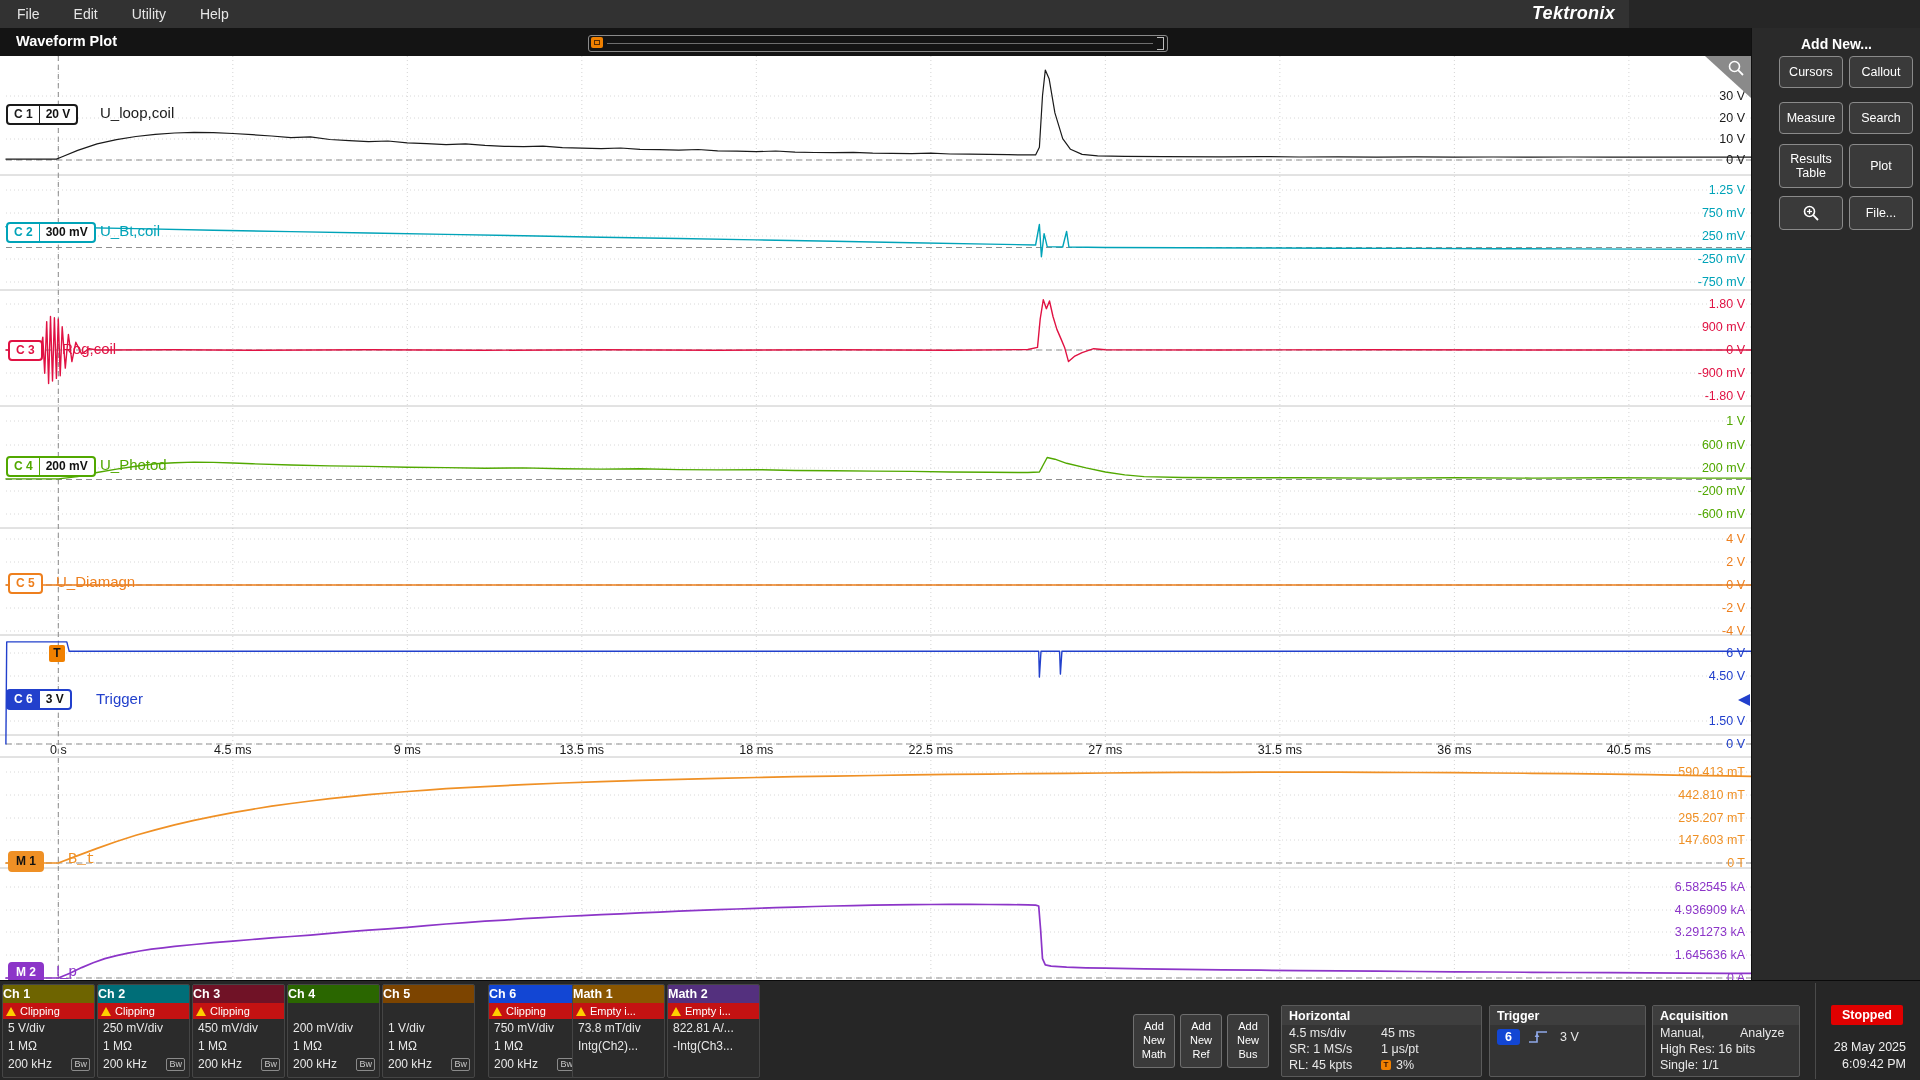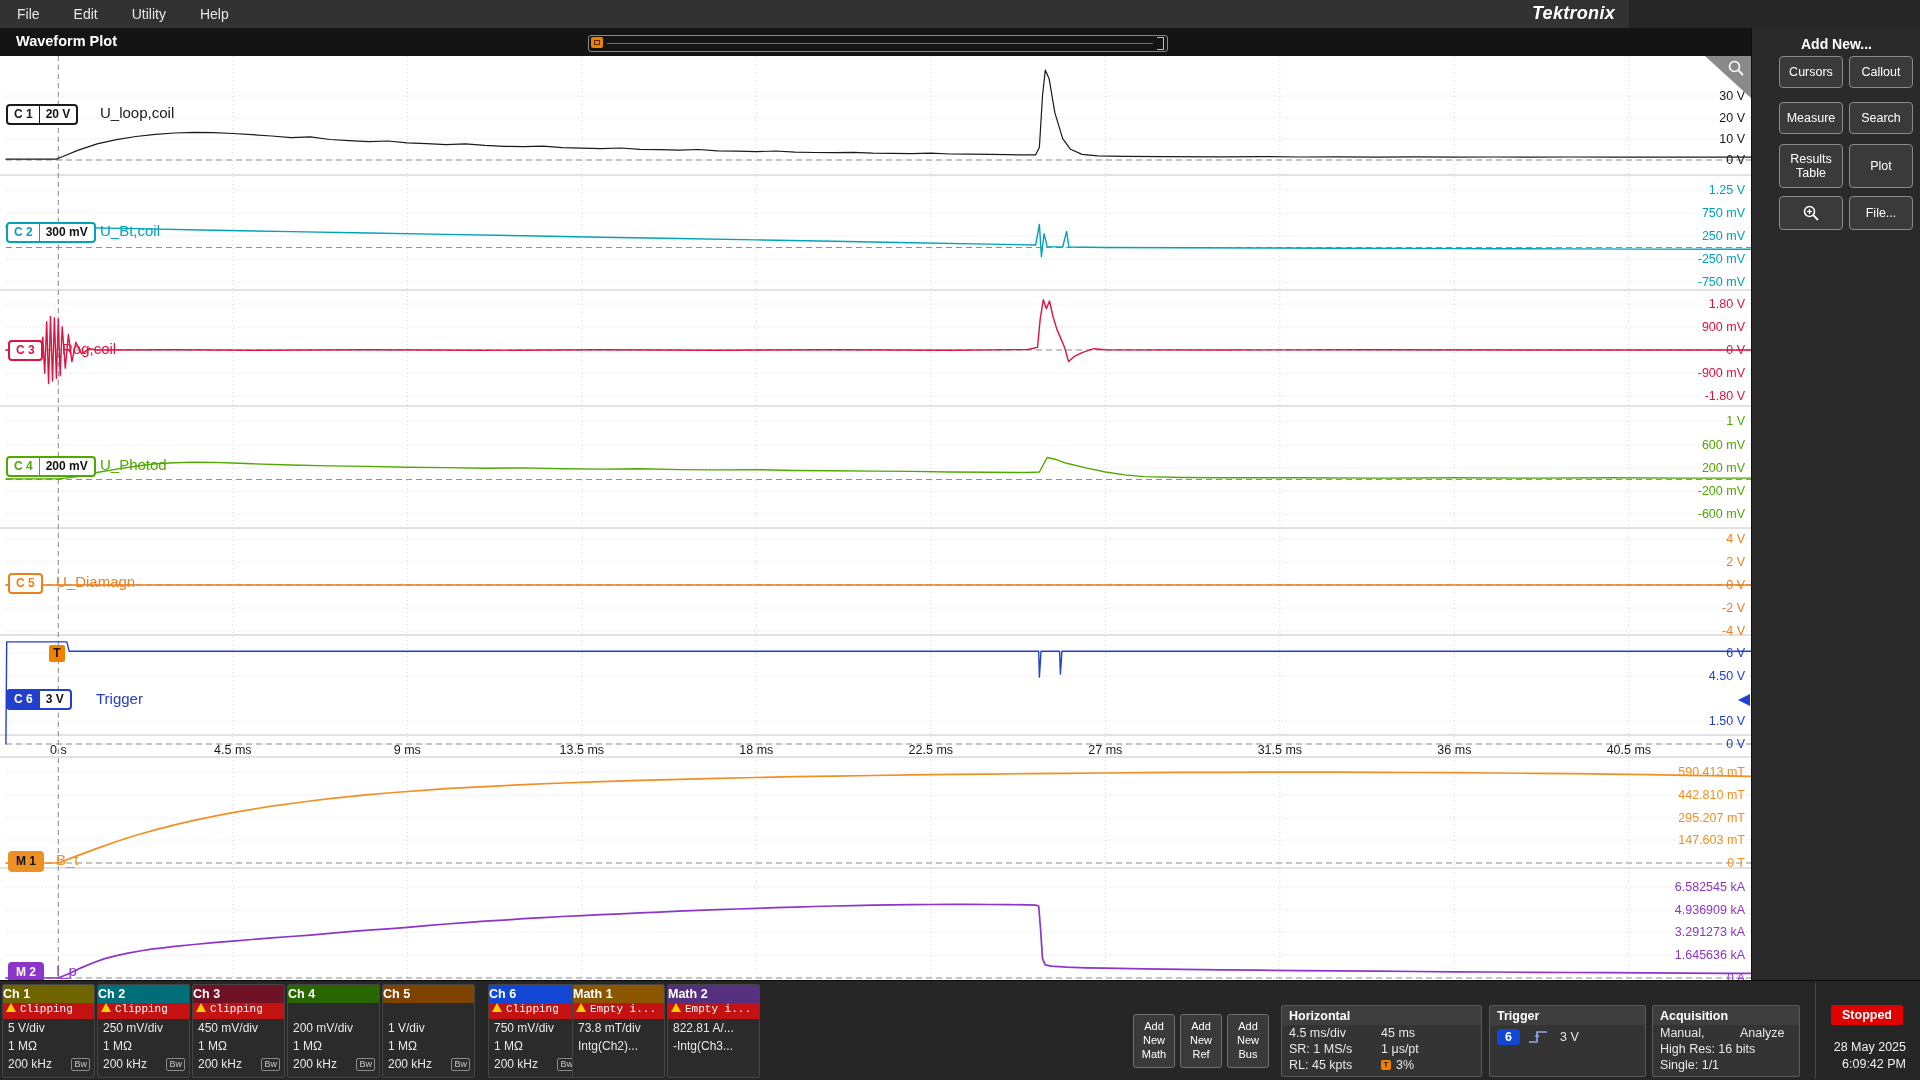--- a/index.html
+++ b/index.html
@@ -43,21 +43,21 @@
   .right-panel{position:absolute;left:1751px;top:28px;width:169px;height:952px;background:#2a2a2a;border-left:1px solid #101010;z-index:5;}
   .rp-title{text-align:center;color:#ffffff;font-weight:bold;font-size:14px;margin-top:8px;}
   .rp-btn{position:absolute;background:#3a3a3a;border:1px solid #8a8a8a;border-radius:4px;color:#ffffff;
      font-size:12.5px;display:flex;align-items:center;justify-content:center;text-align:center;line-height:1.15;padding:2px;box-sizing:border-box;}
 
   
   .bottom-bar{position:absolute;left:0;top:980px;width:1920px;height:100px;background:#262626;border-top:1px solid #0a0a0a;z-index:5;}
   .ch-badge{position:absolute;top:3px;width:93px;height:94px;background:#2b2b2b;border:1px solid #454545;
      border-radius:2px;overflow:hidden;box-sizing:border-box;}
   .ch-badge-header{height:18px;line-height:18px;font-size:12.5px;font-weight:bold;color:#ffffff;}
-  .bwarn{height:16px;background:#c41212;color:#ffffff;font-size:11px;display:flex;align-items:flex-start;font-family:Liberation Mono, monospace;}
+  .bwarn{height:16px;background:#c41212;color:#ffffff;font-size:11px;display:flex;align-items:center;}
   .bwarn-empty{height:16px;}
   .tri{width:0;height:0;border-left:5px solid transparent;border-right:5px solid transparent;
      border-bottom:9px solid #ffcf00;margin:0 4px 0 3px;}
   .brow{font-size:12px;color:#e8e8e8;line-height:17px;padding:1px 4px 0 5px;white-space:nowrap;}
   .bwi{float:right;font-size:9px;border:1px solid #8a8a8a;color:#c8c8c8;border-radius:2px;
      padding:0 2px;margin-top:2px;line-height:11px;}
   .addnew-btn{position:absolute;top:33px;width:42px;height:54px;background:#3a3a3a;border:1px solid #6f6f6f;
      border-radius:3px;color:#ffffff;font-size:11px;text-align:center;display:flex;flex-direction:column;
      align-items:center;justify-content:center;line-height:1.25;box-sizing:border-box;}
   .panel{position:absolute;top:24px;height:72px;background:#343434;border:1px solid #5a5a5a;border-radius:2px;box-sizing:border-box;}
@@ -256,21 +256,21 @@
     </div>
     <div class="ch-name" style="left: 56px; top: 573px; color: rgb(238, 127, 29);">U_Diamagn</div>
     <div class="ch-tag" style="left: 6px; top: 689px; border-color: rgb(34, 64, 204);">
       <span class="ch-tag-cell" style="background: rgb(34, 64, 204); color: rgb(255, 255, 255);">C 6</span>
       <span class="ch-tag-cell" style="color: rgb(17, 17, 17); border-left: 1px solid rgb(34, 64, 204);">3 V</span>
     </div>
     <div class="ch-name" style="left: 96px; top: 690px; color: rgb(34, 64, 204);">Trigger</div>
     <div class="ch-tag" style="left: 8px; top: 851px; border-color: rgb(239, 144, 37);">
       <span class="ch-tag-cell" style="background: rgb(239, 144, 37); color: rgb(17, 17, 17);">M 1</span>
     </div>
-    <div class="ch-name" style="left: 56px; top: 851px; color: rgb(239, 144, 37);">B_t</div>
+    <div class="ch-name" style="left: 68px; top: 851px; color: rgb(239, 144, 37); font-family: Liberation Mono, monospace;">B_t</div>
     <div class="ch-tag" style="left: 8px; top: 962px; border-color: rgb(140, 53, 200);">
       <span class="ch-tag-cell" style="background: rgb(140, 53, 200); color: rgb(255, 255, 255);">M 2</span>
     </div>
     <div class="ch-name" style="left: 56px; top: 962px; color: rgb(140, 53, 200);">I_p</div>
     <div class="t-badge" style="left: 49px; top: 645px; background: rgb(240, 128, 0);">T</div>
   </div>
 
 <div class="right-panel">
   <div class="rp-title">Add New...</div>
   <div id="rp-buttons">

